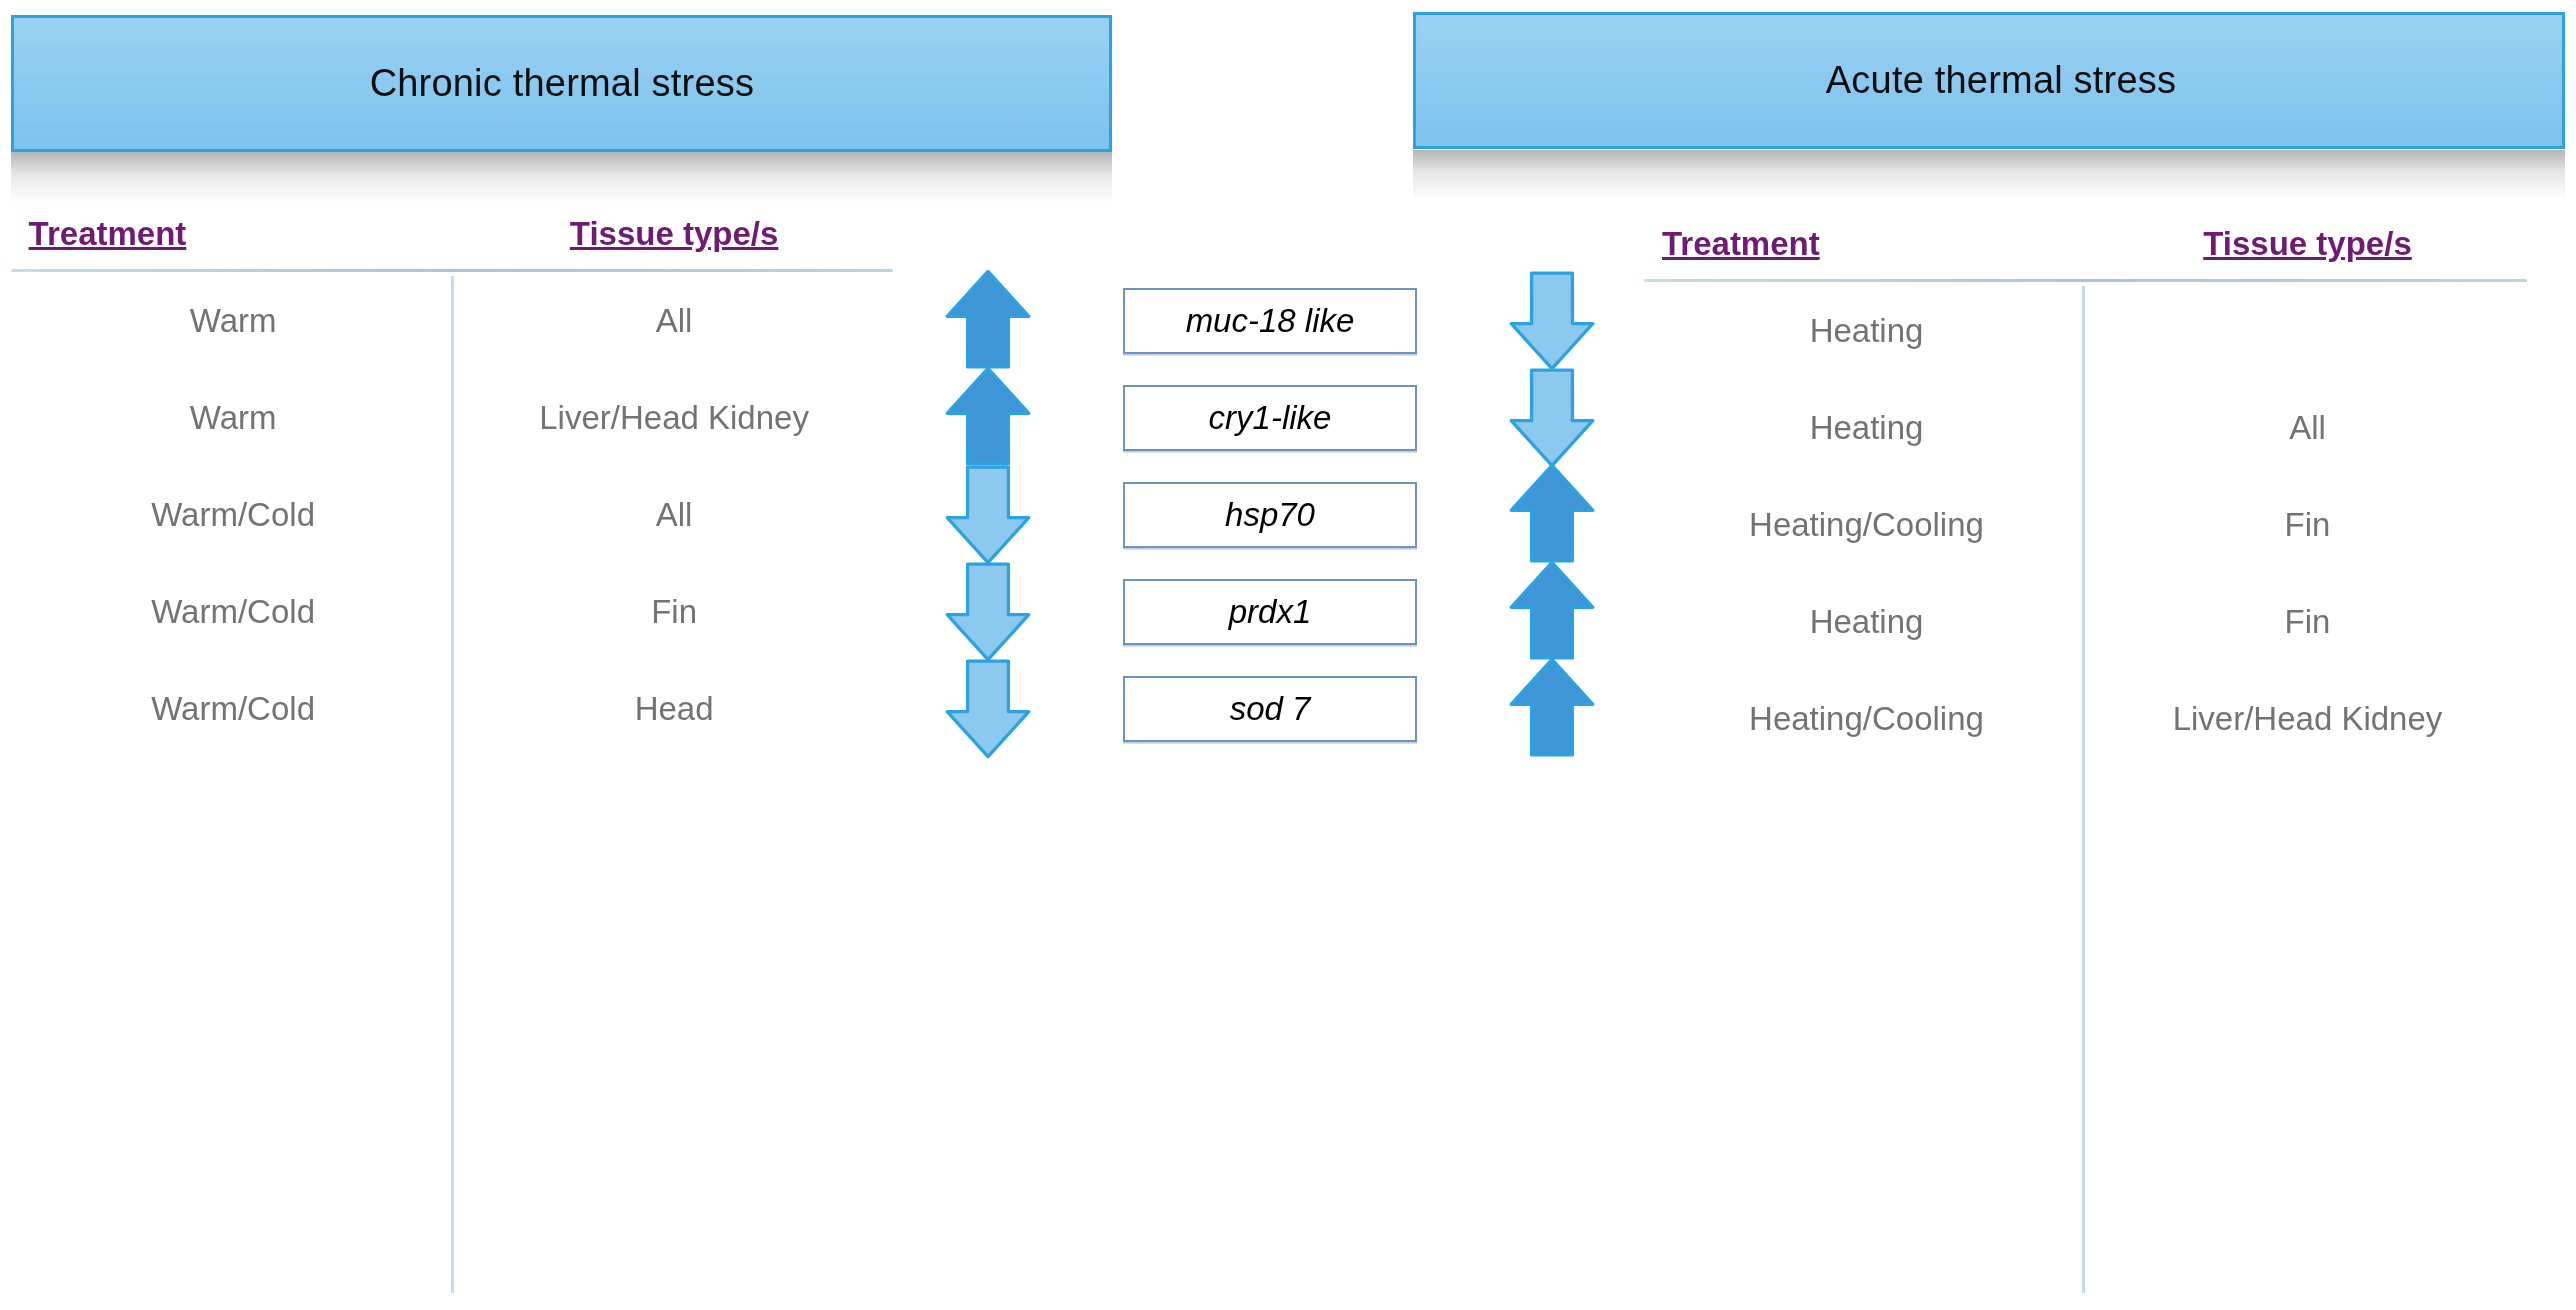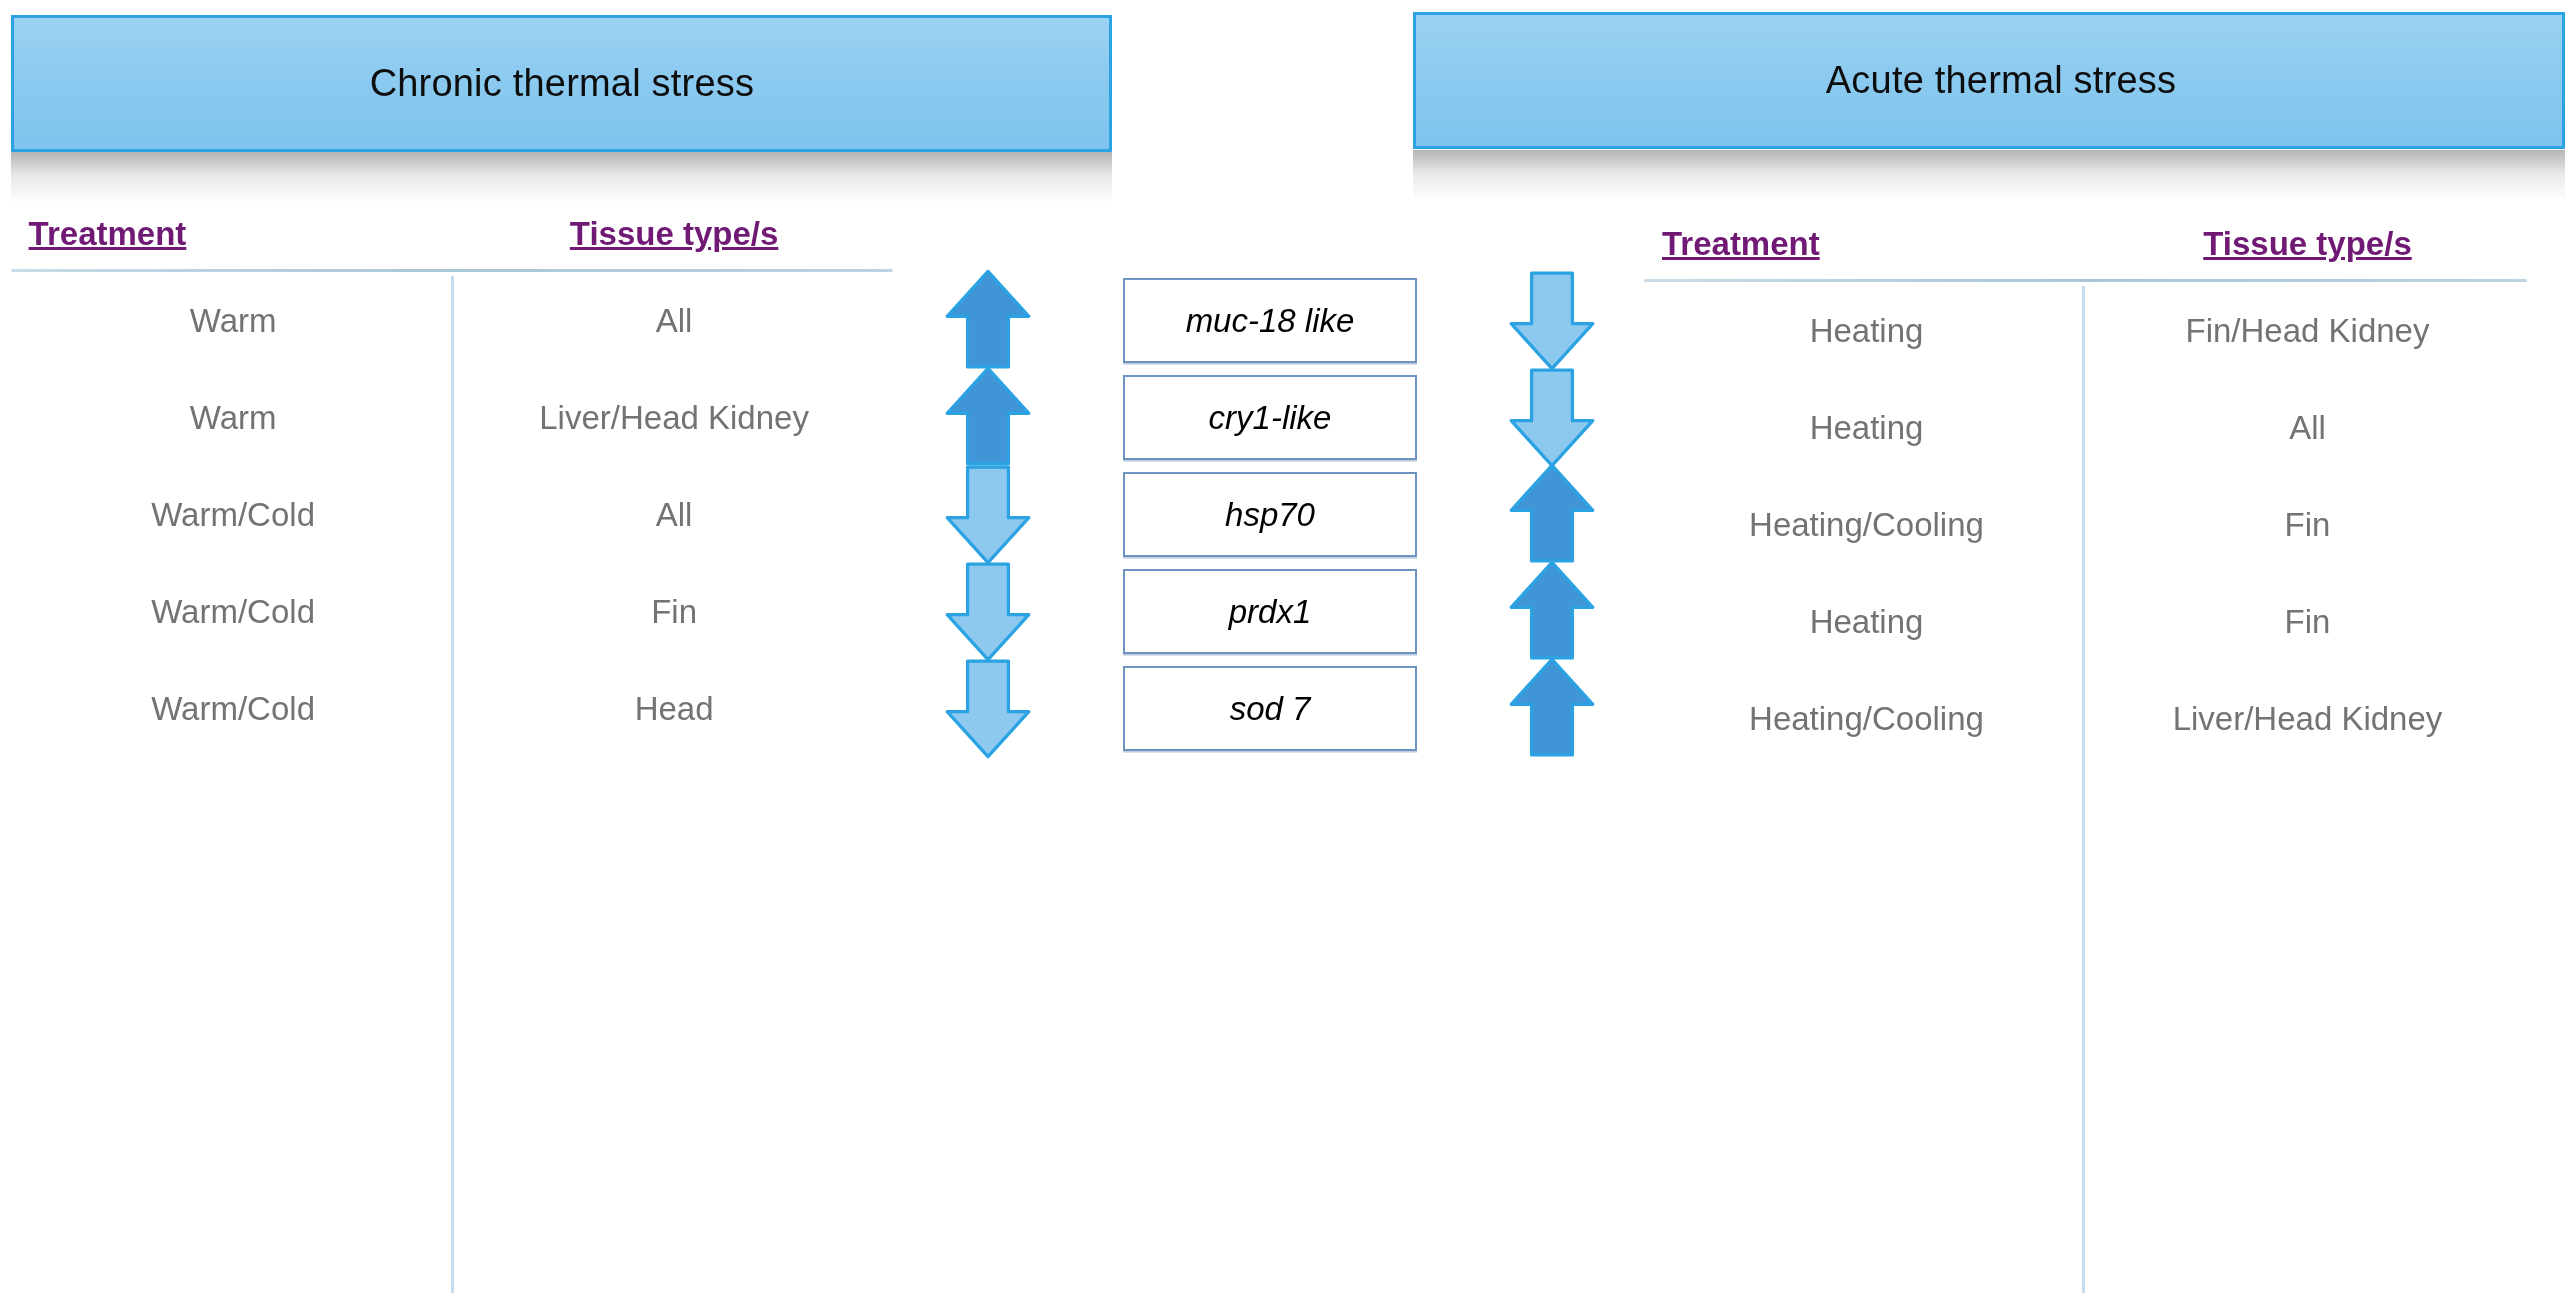--- a/index.html
+++ b/index.html
@@ -107,21 +107,21 @@
     width: 114px;
     height: 97px;
     position: relative;
     flex: 0 0 114px;
   }
   .arrow-slot svg { position: absolute; left: 50%; transform: translateX(-50%); }
 
   .gene-box {
     flex: 0 0 auto;
     width: 294px;
-    height: 85px;
+    height: 66px;
     background: #ffffff;
     border: 2.5px solid #6d94c0;
     display: flex;
     align-items: center;
     justify-content: center;
     box-shadow: 0 1.6px 0 0 rgba(70,110,160,0.35);
   }
   .gene-label {
     font-size: 33px;
     font-style: italic;
@@ -177,21 +177,20 @@
 
   <div class="tbl" id="tbl-right">
     <div class="tbl-head">
       <div class="th col-a">Treatment</div>
       <div class="th col-b">Tissue type/s</div>
       <div class="head-rule"></div>
     </div>
     <div class="tbl-body">
       <div class="trow">
         <div class="td col-a">Heating</div>
-        <div class="td col-b">Fin/Head Kidney</div>
       </div>
       <div class="trow">
         <div class="td col-a">Heating</div>
         <div class="td col-b">All</div>
       </div>
       <div class="trow">
         <div class="td col-a">Heating/Cooling</div>
         <div class="td col-b">Fin</div>
       </div>
       <div class="trow">

